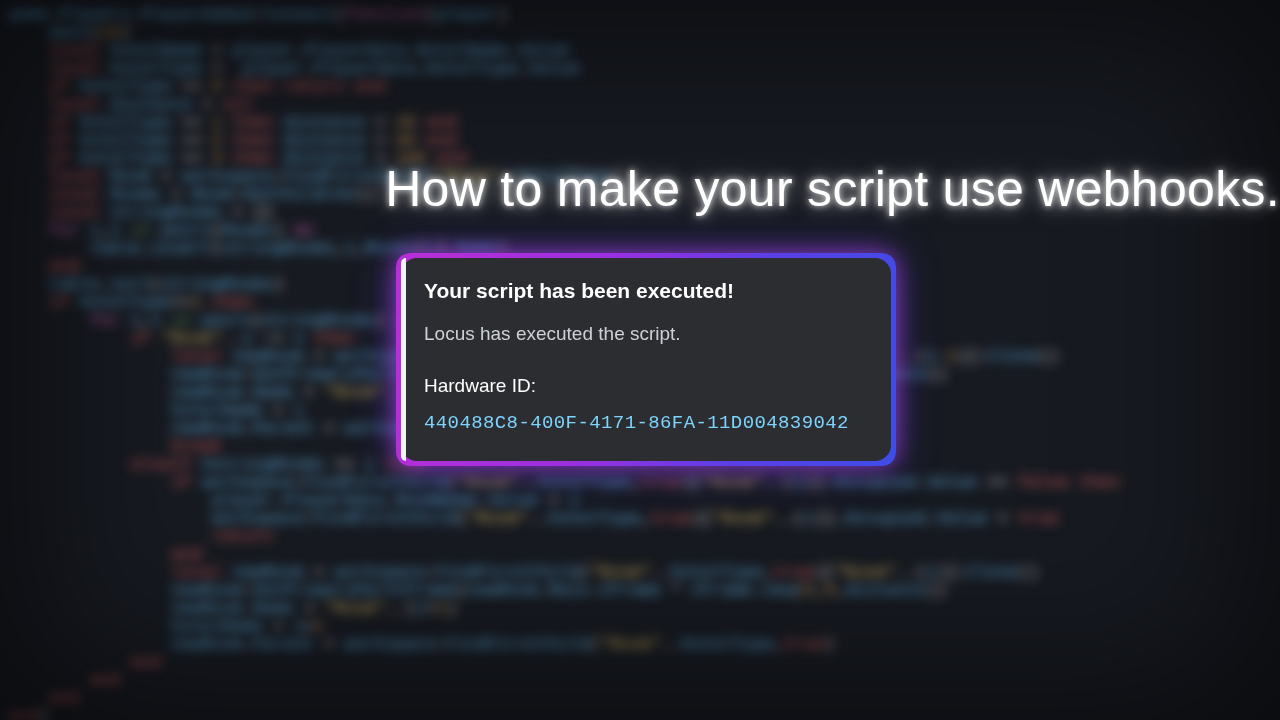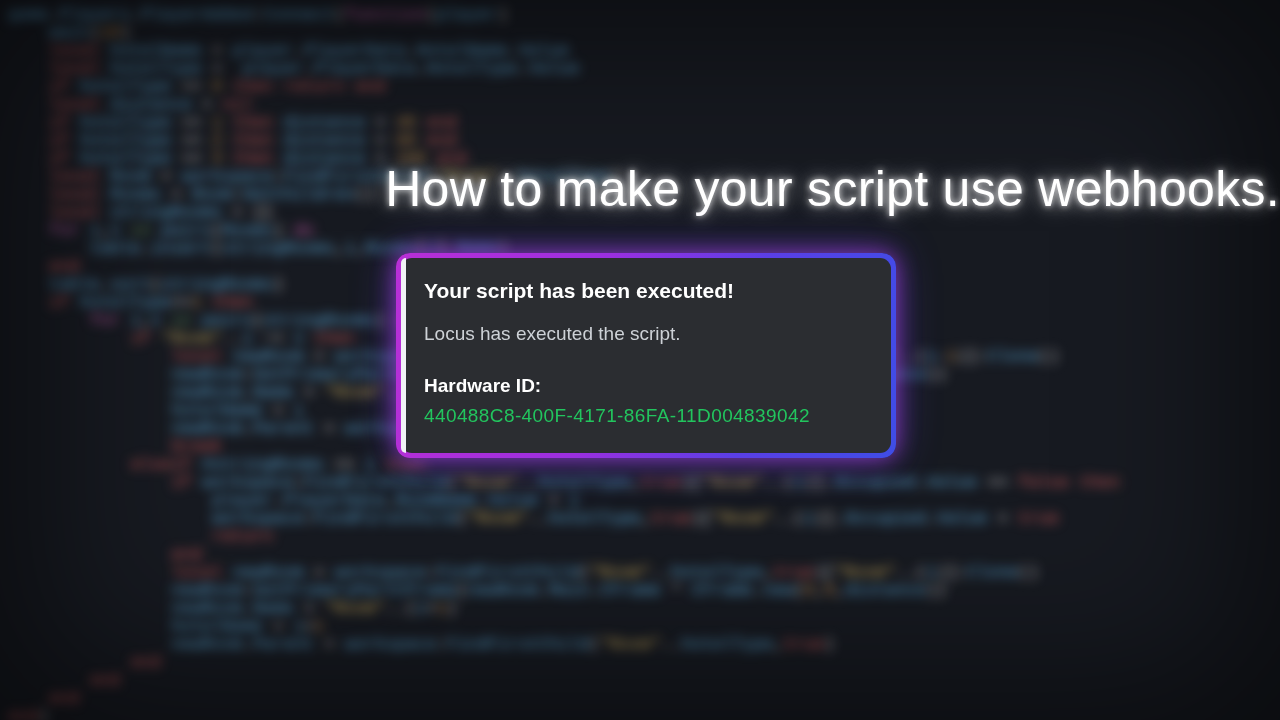--- a/index.html
+++ b/index.html
@@ -57,21 +57,21 @@
     width: 490px;
     border-radius: 14px;
     padding: 5px;
     background: linear-gradient(100deg, #b82fd6 0%, #9b2fe0 40%, #5a3fe6 70%, #3f4de6 100%);
     box-shadow:
       0 0 22px rgba(168, 62, 220, 0.75),
       0 0 44px rgba(90, 63, 230, 0.45);
   }
   .embed-body {
     background: #2b2d31;
-    border-radius: 11px;
+    border-radius: 16px;
     display: flex;
   }
   .embed-accent {
     width: 5px;
     border-radius: 9px 0 0 9px;
     background: #f0f2f5;
     flex: 0 0 5px;
   }
   .embed-content {
     padding: 18px 22px 24px 18px;
@@ -84,26 +84,27 @@
     font-weight: 700;
     font-size: 21px;
     margin-bottom: 14px;
   }
   .embed-desc {
     margin-bottom: 24px;
     color: #cdd1d6;
   }
   .embed-field-name {
     color: #ffffff;
-    font-weight: 700;
-    margin-bottom: 2px;
+    font-weight: 400;
+    margin-bottom: 10px;
   }
   .embed-field-value {
-    color: #22c55e;
+    color: #7dd3fc;
     letter-spacing: 0.4px;
+    font-family: Liberation Mono, monospace;
   }
 
   .vignette {
     position: absolute;
     inset: 0;
     pointer-events: none;
     box-shadow: inset 0 0 160px 40px rgba(0,0,0,0.55);
   }
 </style>
 </head>

